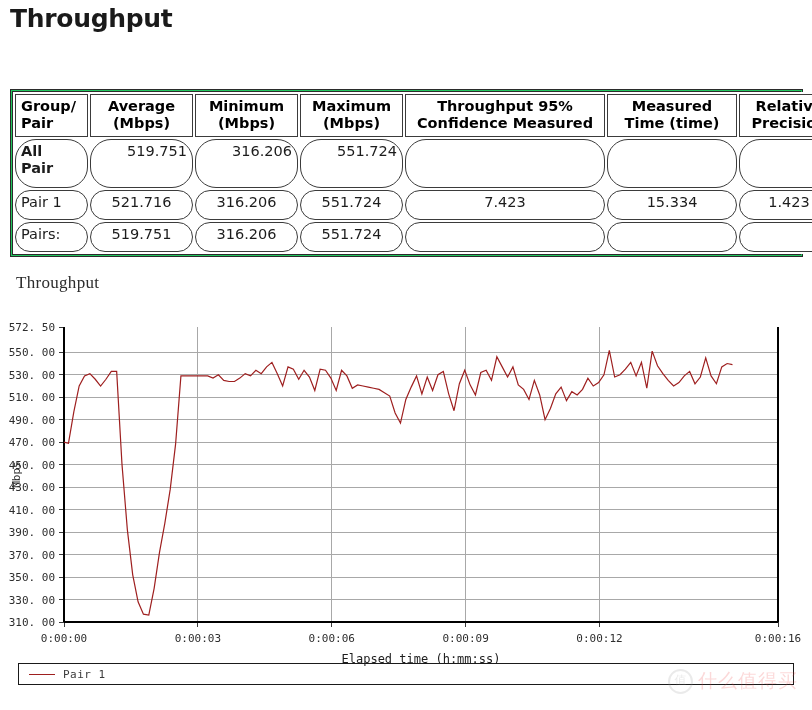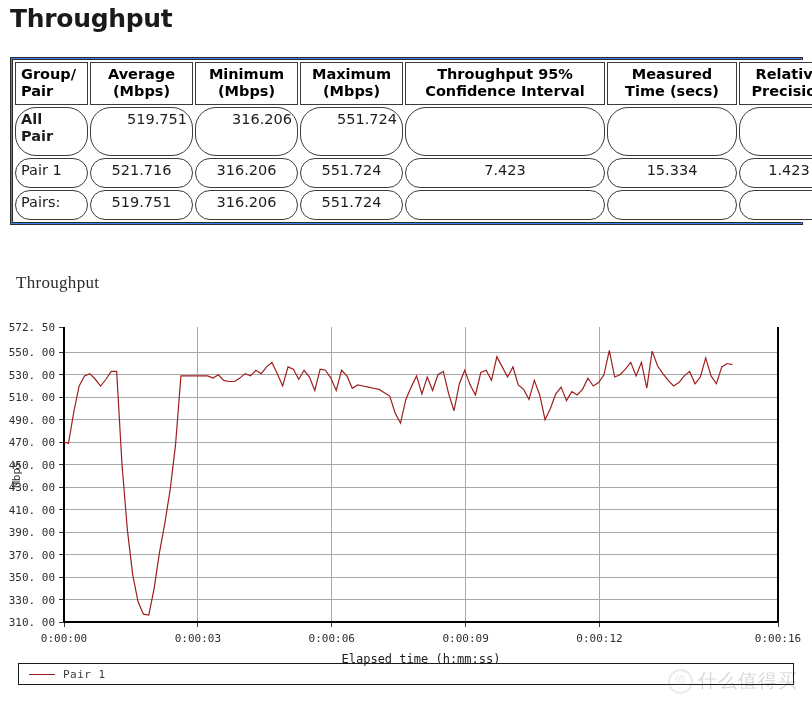--- a/index.html
+++ b/index.html
@@ -25,25 +25,25 @@
     font-weight: bold;
     letter-spacing: -0.3px;
     color: #1a1a1a;
     font-family: "DejaVu Sans", sans-serif;
   }
 
   
   #results-table-wrap {
     position: absolute;
     left: 10px;
-    top: 57px;
+    top: 89px;
     width: 793px;
     border: 3px double #2b2b2b;
     box-sizing: border-box;
-    background: #3b82f6;
+    background: #22c55e;
   }
   table.results {
     border-collapse: separate;
     border-spacing: 2px;
     width: 100%;
     table-layout: fixed;
     background: #fff;
   }
   table.results th,
   table.results td {
@@ -155,21 +155,21 @@
     border: 2px solid #9a9a9a;
     border-radius: 50%;
     color: #9a9a9a;
     font-size: 12px;
     line-height: 18px;
     text-align: center;
     font-family: "DejaVu Sans", sans-serif;
   }
   #wm-text {
     font-size: 19px;
-    color: #404040;
+    color: #ef4444;
     font-family: Liberation Serif, serif;
     letter-spacing: 1px;
   }
 </style>
 </head>
 <body>
 
 <div id="page-title">Throughput</div>
 
 <div id="results-table-wrap">
@@ -196,25 +196,25 @@
         <th>
           <span>Minimum</span><br>
           <span>(Mbps)</span>
         </th>
         <th>
           <span>Maximum</span><br>
           <span>(Mbps)</span>
         </th>
         <th>
           <span>Throughput 95%</span><br>
-          <span>Confidence Interval</span>
+          <span>Confidence Measured</span>
         </th>
         <th>
           <span>Measured</span><br>
-          <span>Time (secs)</span>
+          <span>Time (time)</span>
         </th>
         <th>
           <span>Relative</span><br>
           <span>Precision</span>
         </th>
       </tr>
     </thead>
     <tbody>
       <tr class="tall">
         <td class="rowlabel bold">

